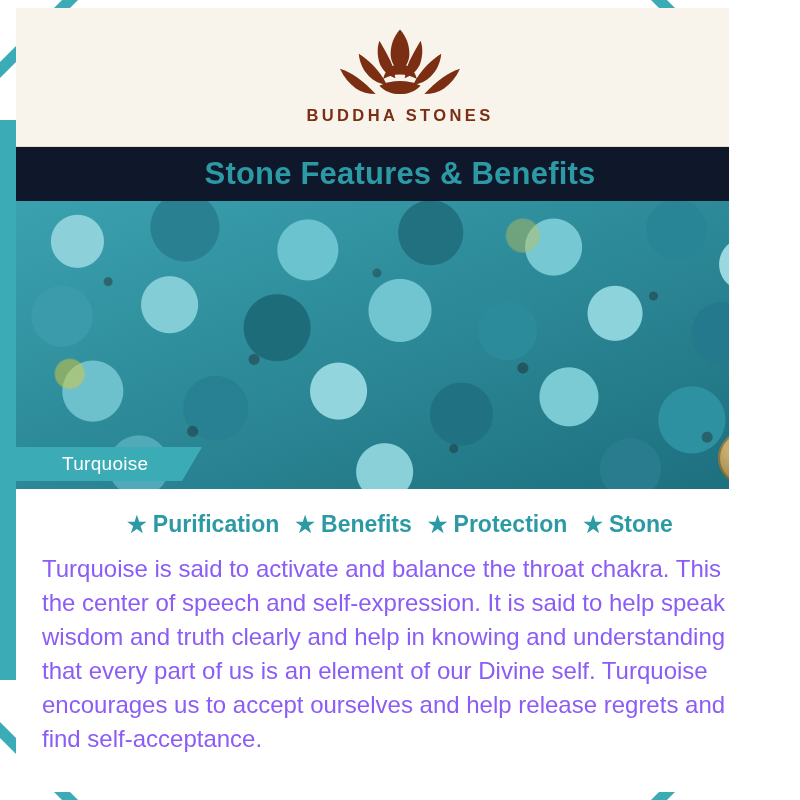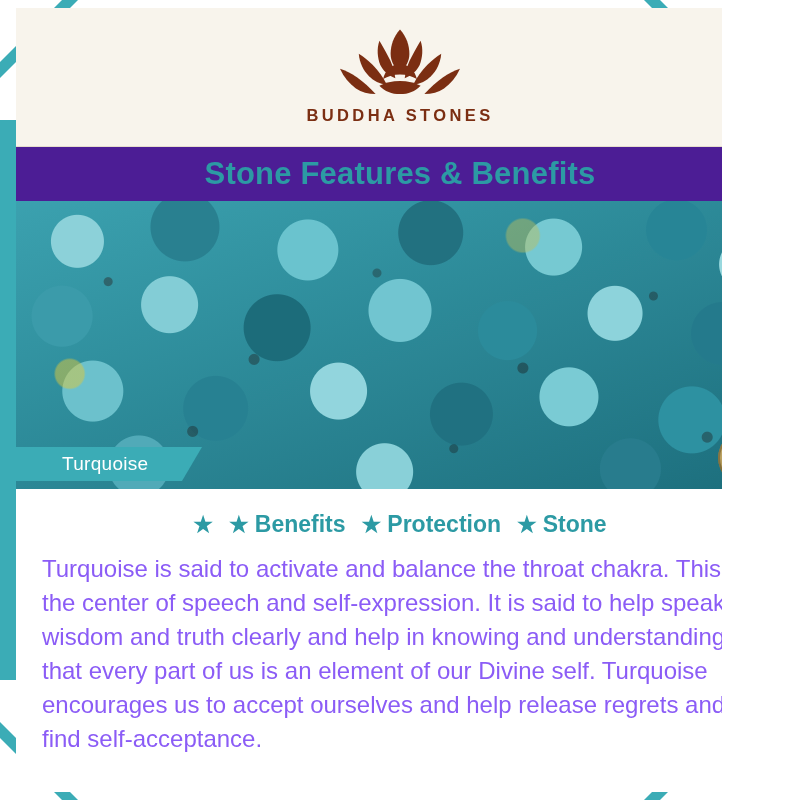--- a/index.html
+++ b/index.html
@@ -10,20 +10,21 @@
     background: #ffffff;
     font-family: "Liberation Sans", sans-serif;
   }
 
   .page {
     position: relative;
     width: 722px;
     height: 800px;
     background: #ffffff;
     overflow: hidden;
+    padding-left: 7px;
   }
 
   
   .corner {
     position: absolute;
     width: 0;
     height: 0;
     border-style: solid;
   }
   .corner-tl {
@@ -112,21 +113,21 @@
   .brand-name {
     font-size: 16.5px;
     letter-spacing: 3.4px;
     color: #7b2e12;
     font-weight: bold;
     margin-top: -2px;
   }
 
   
   .title-band {
-    background: #4c1d95;
+    background: #0f172a;
     border-top: 1px solid #e6ddcd;
     height: 54px;
     display: flex;
     align-items: center;
     justify-content: center;
   }
   .title-band h1 {
     margin: 0;
     font-size: 31px;
     font-weight: bold;
@@ -302,20 +303,21 @@
     <div class="hero">
       <div class="hero-img"></div>
       <div class="hero-speck"></div>
       <div class="hero-coin"></div>
       <div class="stone-label">Turquoise</div>
     </div>
 
     <div class="benefits">
       <div class="benefit">
         <span class="star">★</span>
+        <span>Purification</span>
       </div>
       <div class="benefit">
         <span class="star">★</span>
         <span>Benefits</span>
       </div>
       <div class="benefit">
         <span class="star">★</span>
         <span>Protection</span>
       </div>
       <div class="benefit">

